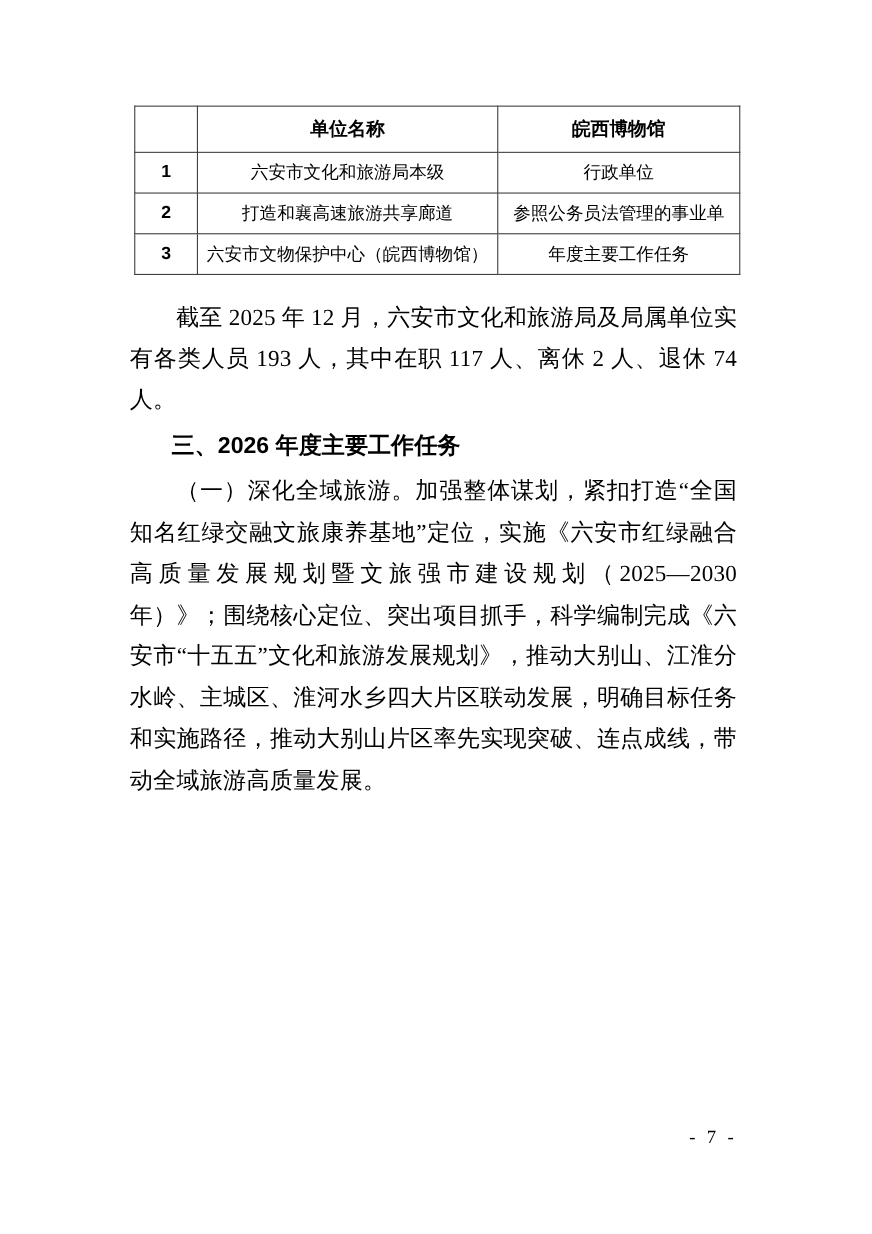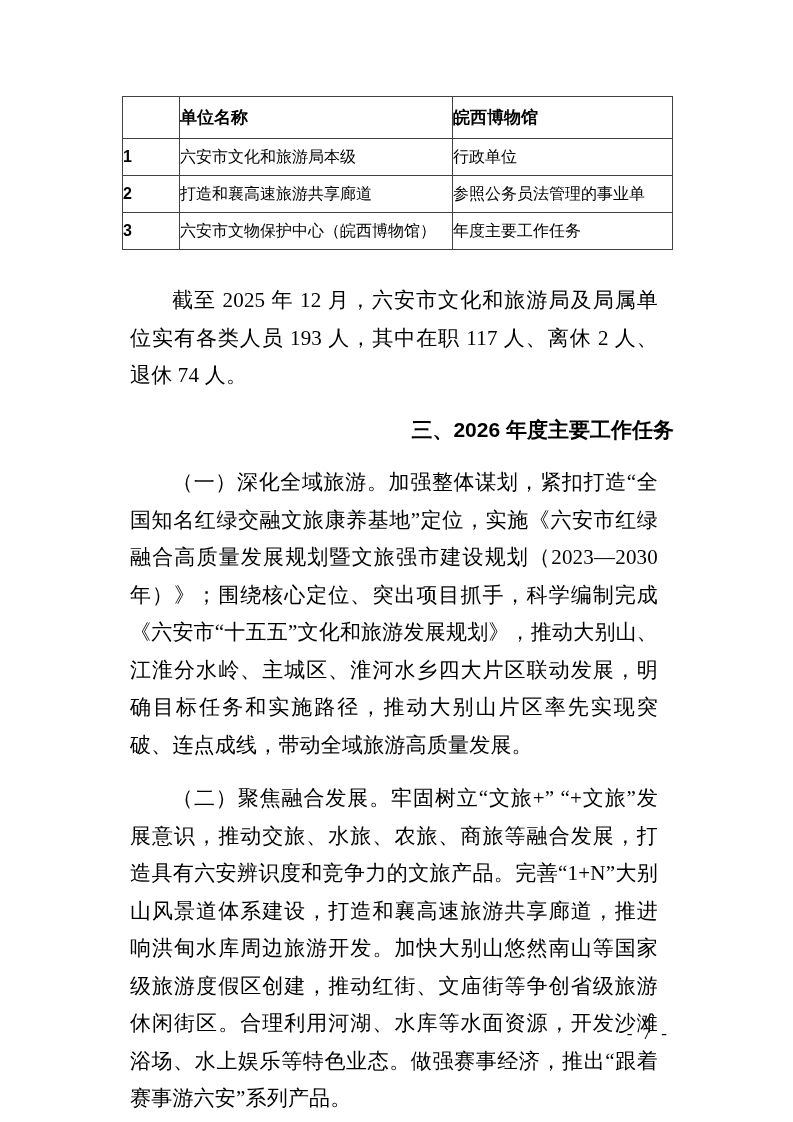--- a/index.html
+++ b/index.html
@@ -7,45 +7,45 @@
   .page{
     position:relative;width:793px;height:1122px;background:#ffffff;overflow:hidden;
     font-family:"Liberation Serif","DejaVu Serif",serif;color:#000;
   }
   
   .org-table{
     position:absolute;left:122px;top:96px;width:550px;
     border-collapse:collapse;table-layout:fixed;
   }
   .org-table th,.org-table td{
-    border:1.5px solid #404040;text-align:left;vertical-align:middle;padding:0;
+    border:1.5px solid #404040;text-align:center;vertical-align:middle;padding:0;
   }
   .org-table th{
     font-family:"Liberation Sans","DejaVu Sans",sans-serif;
     font-weight:bold;font-size:17px;height:41px;
   }
   .org-table td{font-size:16px;height:36px;}
   .col-index{width:56px;}
   .col-name{width:272px;}
   .col-nature{width:219px;}
   .cell-index{
     font-family:"Liberation Sans","DejaVu Sans",sans-serif;
     font-weight:bold;font-size:15px;
   }
   
   .content{position:absolute;left:114px;top:266px;width:560px;}
   .body-para{
-    margin:16px;font-size:21px;line-height:37.5px;
+    margin:4px;font-size:21px;line-height:37.5px;
     text-align:justify;text-justify:inter-ideograph;
     text-indent:42px;letter-spacing:0.2px;
   }
   .section-heading{
     margin:0;font-size:21px;line-height:37.5px;
     font-family:"Liberation Sans","DejaVu Sans",sans-serif;
-    font-weight:bold;text-indent:42px;text-align:right;
+    font-weight:bold;text-indent:42px;
   }
   
   .page-number{
     position:absolute;right:123px;top:1022px;
     font-size:17px;line-height:24px;letter-spacing:3px;
   }
 </style>
 </head>
 <body>
 
@@ -74,19 +74,18 @@
         <td class="cell-index">3</td>
         <td>六安市文物保护中心（皖西博物馆）</td>
         <td>年度主要工作任务</td>
       </tr>
     </tbody>
   </table>
 
   <div class="content">
     <p class="body-para">截至 2025 年 12 月，六安市文化和旅游局及局属单位实有各类人员 193 人，其中在职 117 人、离休 2 人、退休 74 人。</p>
     <h3 class="section-heading">三、2026 年度主要工作任务</h3>
-    <p class="body-para">（一）深化全域旅游。加强整体谋划，紧扣打造“全国知名红绿交融文旅康养基地”定位，实施《六安市红绿融合高质量发展规划暨文旅强市建设规划（2023—2030 年）》；围绕核心定位、突出项目抓手，科学编制完成《六安市“十五五”文化和旅游发展规划》，推动大别山、江淮分水岭、主城区、淮河水乡四大片区联动发展，明确目标任务和实施路径，推动大别山片区率先实现突破、连点成线，带动全域旅游高质量发展。</p>
-    <p class="body-para">（二）聚焦融合发展。牢固树立“文旅+” “+文旅”发展意识，推动交旅、水旅、农旅、商旅等融合发展，打造具有六安辨识度和竞争力的文旅产品。完善“1+N”大别山风景道体系建设，打造和襄高速旅游共享廊道，推进响洪甸水库周边旅游开发。加快大别山悠然南山等国家级旅游度假区创建，推动红街、文庙街等争创省级旅游休闲街区。合理利用河湖、水库等水面资源，开发沙滩浴场、水上娱乐等特色业态。做强赛事经济，推出“跟着赛事游六安”系列产品。</p>
+    <p class="body-para">（一）深化全域旅游。加强整体谋划，紧扣打造“全国知名红绿交融文旅康养基地”定位，实施《六安市红绿融合高质量发展规划暨文旅强市建设规划（2025—2030 年）》；围绕核心定位、突出项目抓手，科学编制完成《六安市“十五五”文化和旅游发展规划》，推动大别山、江淮分水岭、主城区、淮河水乡四大片区联动发展，明确目标任务和实施路径，推动大别山片区率先实现突破、连点成线，带动全域旅游高质量发展。</p>
   </div>
 
   <div class="page-number">- 7 -</div>
 
 </div>
 
 </body></html>

